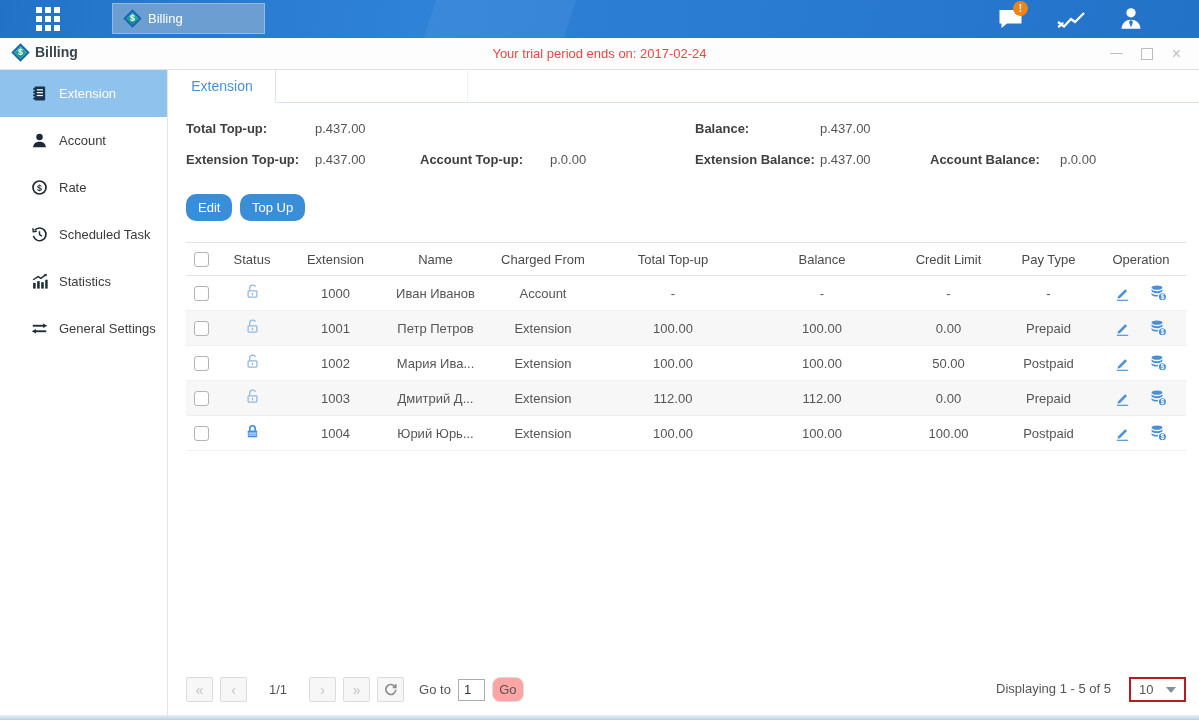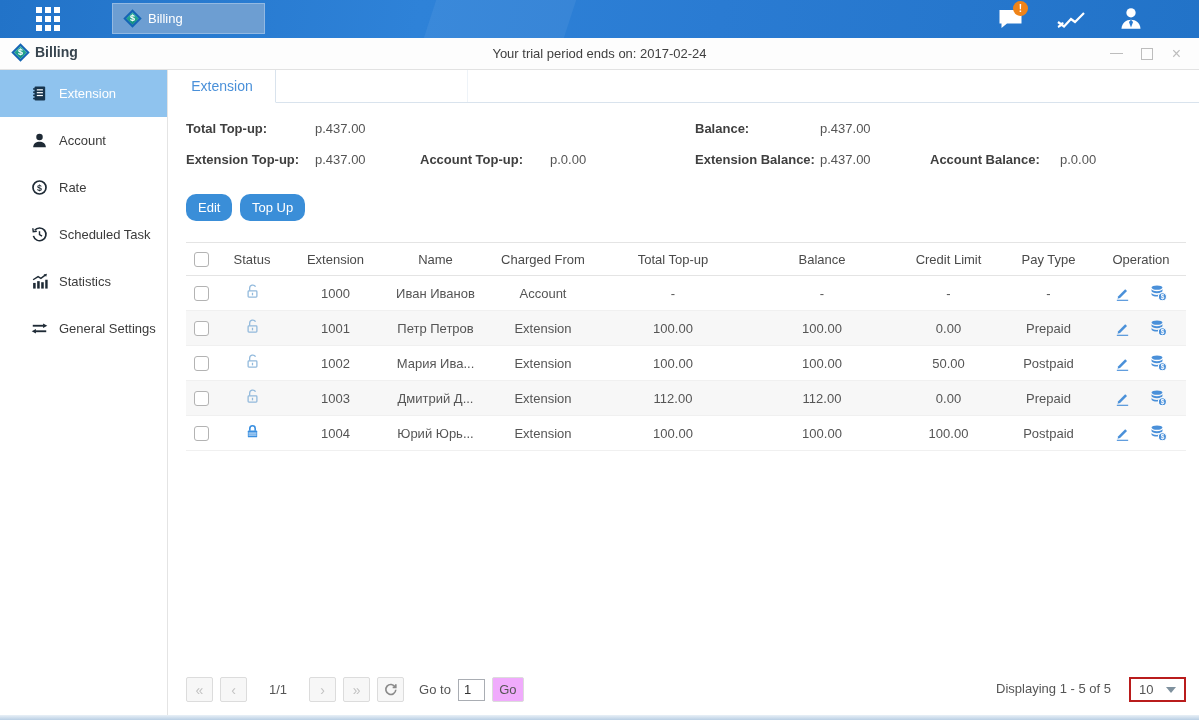--- a/index.html
+++ b/index.html
@@ -31,21 +31,21 @@
   .badge { position:absolute; top:-4px; right:2px; width:15px; height:15px; border-radius:50%;
     background:#ef8318; color:#fff; font-size:10px; font-weight:bold; text-align:center;
     line-height:15px; }
 
   
   .titlebar { position:absolute; top:38px; left:0; width:1199px; height:32px;
     background:#fdfdfd; border-bottom:1px solid #e2e2e2; }
   .win-title { position:absolute; left:14px; top:6px; display:flex; align-items:center; gap:8px; }
   .win-title .t { font-size:14px; font-weight:bold; color:#38454f; }
   .trial { position:absolute; left:0; top:8px; width:100%; text-align:center;
-    color:#404040; font-size:13px; }
+    color:#ef4444; font-size:13px; }
   .win-controls { position:absolute; right:16px; top:9px; display:flex; gap:17px; align-items:center; }
   .ctl { width:13px; height:13px; position:relative; cursor:pointer; }
   .ctl-min::after { content:""; position:absolute; left:0; right:0; top:6px; border-top:1px solid #bdbdbd; }
   .ctl-max::after { content:""; position:absolute; left:1px; top:1px; width:10px; height:10px; border:1px solid #bdbdbd; }
   .ctl-close { color:#bdbdbd; font-size:16px; line-height:13px; text-align:center; }
 
   
   .sidebar { position:absolute; left:0; top:70px; width:168px; height:645px;
     background:#fff; border-right:1px solid #e4e4e4; }
   .side-item { height:47px; display:flex; align-items:center; gap:11px;
@@ -84,22 +84,22 @@
   
   .pager { position:absolute; left:17px; bottom:13px; display:flex; align-items:center; gap:7px; }
   .pbtn { width:27px; height:25px; background:#f7f7f7; border:1px solid #dcdcdc;
     border-radius:2px; color:#c2c2c2; display:flex; align-items:center; justify-content:center;
     font-size:14px; cursor:pointer; }
   .pbtn.refresh { color:#8a8a8a; }
   .page-ind { font-size:13px; color:#555; margin:0 15px; }
   .goto-label { font-size:13px; color:#555; margin-left:8px; }
   .goto-input { width:27px; height:22px; border:1px solid #a9adb3; font-size:13px;
     padding-left:5px; font-family:inherit; color:#333; }
-  .go-btn { width:32px; height:25px; background:#f0abfc; border:1px solid #dcdcdc;
-    border-radius:2px; font-size:13px; color:#555; font-family:inherit; cursor:pointer; }
+  .go-btn { width:32px; height:25px; background:#fca5a5; border:1px solid #dcdcdc;
+    border-radius:8px; font-size:13px; color:#555; font-family:inherit; cursor:pointer; }
   .display-info { position:absolute; right:88px; bottom:19px; font-size:13px; color:#555; }
   .page-size { position:absolute; right:13px; bottom:13px; width:57px; height:25px;
     border:2px solid #b91c1c; background:#fff; display:flex; align-items:center;
     justify-content:space-between; padding:0 8px; font-size:13px; color:#555; cursor:pointer; }
   .dd-arrow { width:0; height:0; border-left:5px solid transparent; border-right:5px solid transparent;
     border-top:6px solid #7f919e; }
 
   .footer-strip { position:absolute; bottom:0; left:0; width:1199px; height:5px;
     background:linear-gradient(#e9f0f7,#b9cfe4); }
 </style>

